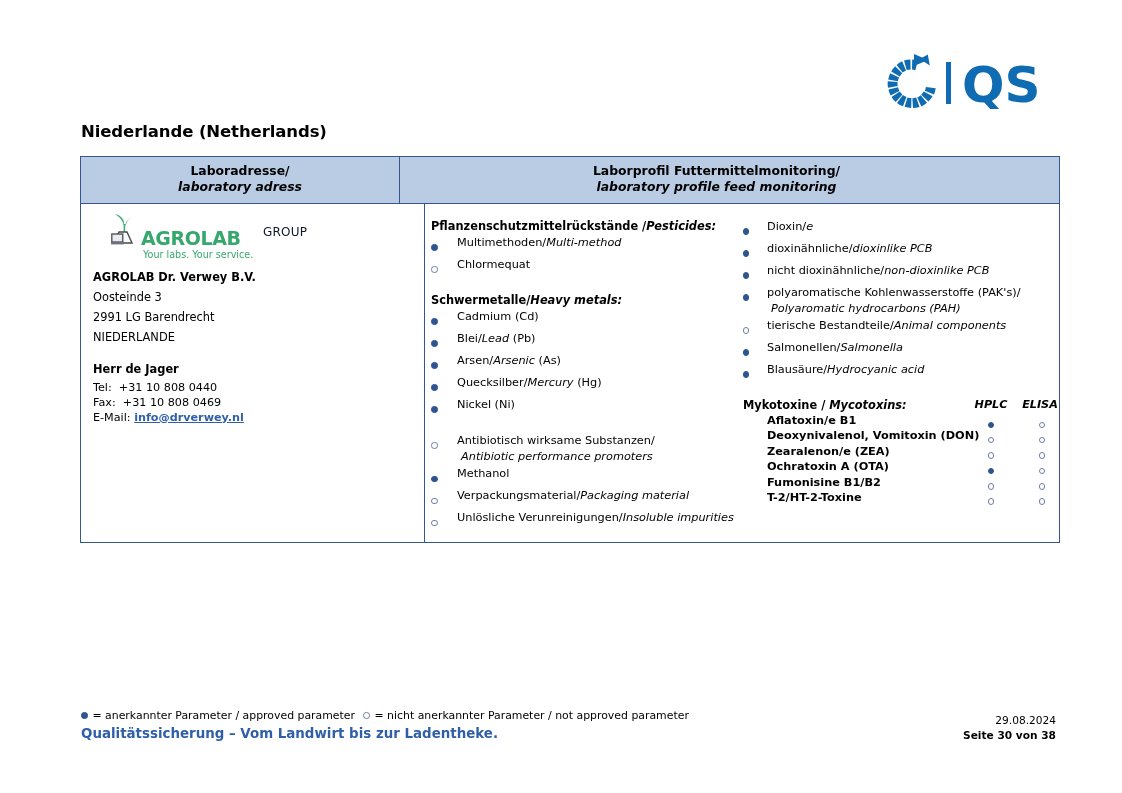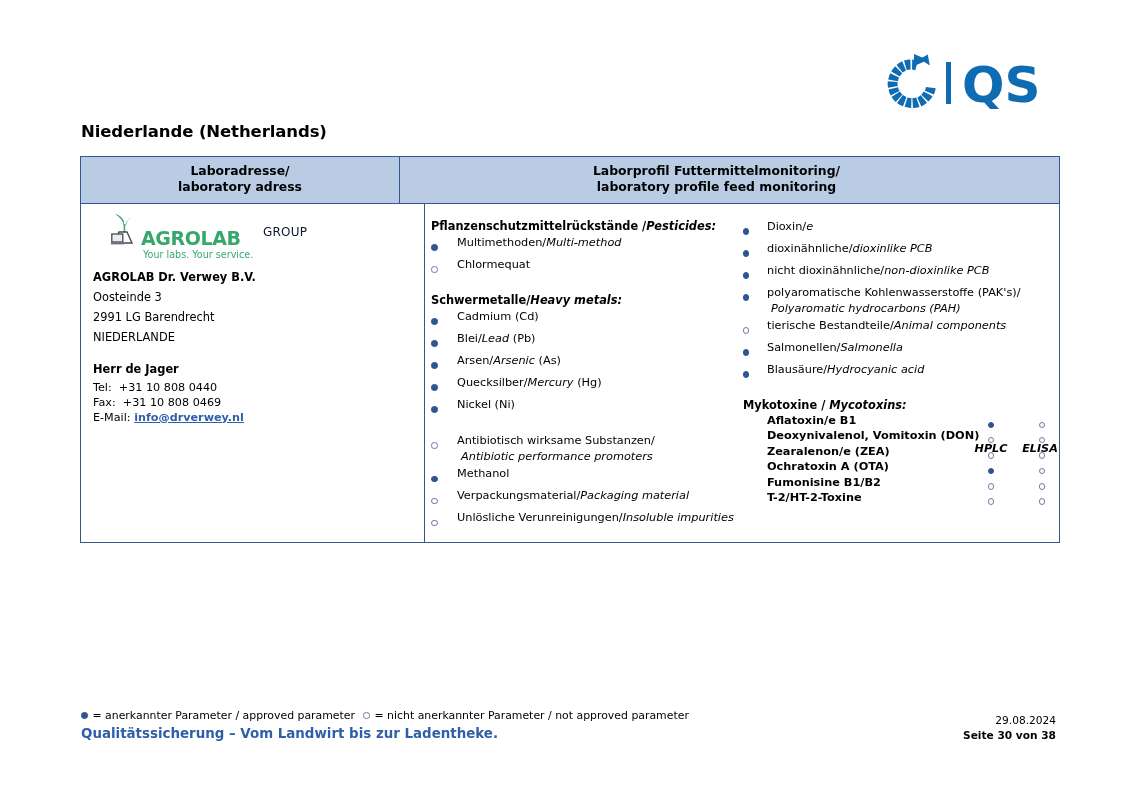--- a/index.html
+++ b/index.html
@@ -54,21 +54,21 @@
     border-bottom: 1.3px solid #36568e;
   }
   .th {
     padding: 6px 4px 7px;
     text-align: center;
     font-size: 12.4px;
     font-weight: bold;
     line-height: 1.32;
     box-sizing: border-box;
   }
-  .th .it { display: block; }
+  .th .it { font-style: italic; display: block; }
   .th-left  { width: 319px; border-right: 1.3px solid #36568e; }
   .th-right { width: 633px; }
 
   .table-body { display: flex; min-height: 248px; }
   .td-left {
     width: 344px;
     border-right: 1.3px solid #36568e;
     box-sizing: border-box;
     padding: 6px 10px 10px 12px;
     position: relative;
@@ -187,21 +187,20 @@
     font-weight: bold;
     height: 16px;
   }
   .myco-head .it { font-style: italic; }
   .col-hplc, .col-elisa {
     position: absolute;
     font-style: italic;
     font-weight: bold;
     font-size: 11.2px;
     text-align: center;
-    margin-top: 44px;
   }
   .col-hplc  { left: 228px; width: 40px; }
   .col-elisa { left: 275px; width: 44px; }
 
   .myco-row {
     position: relative;
     height: 15.4px;
     font-size: 11.3px;
   }
   .myco-name { padding-left: 24px; font-weight: bold; }

